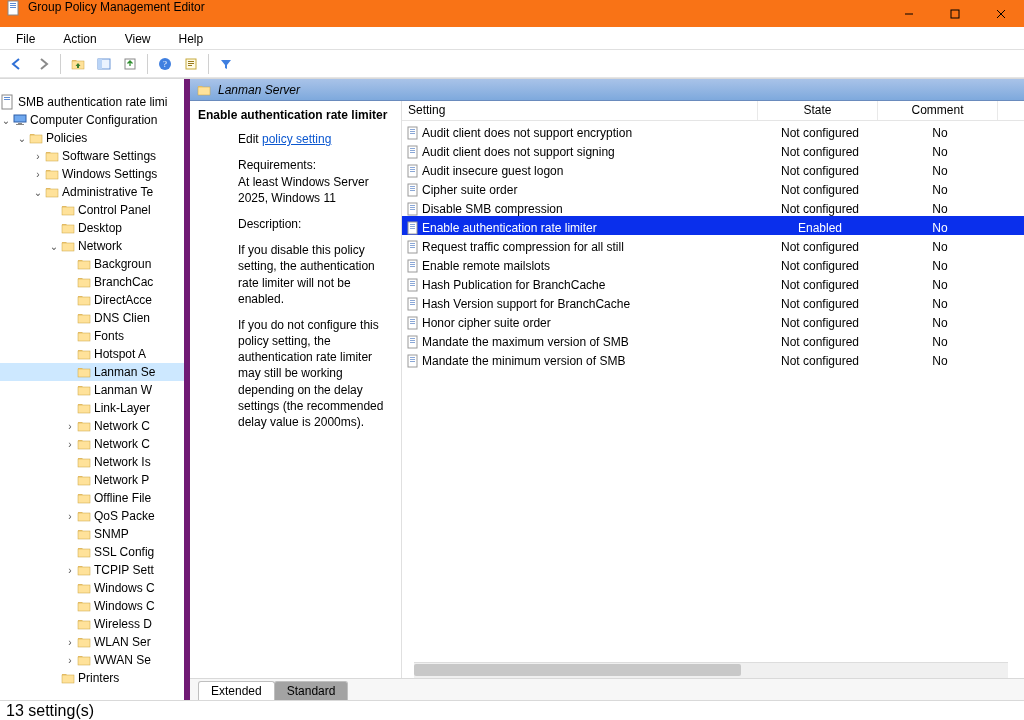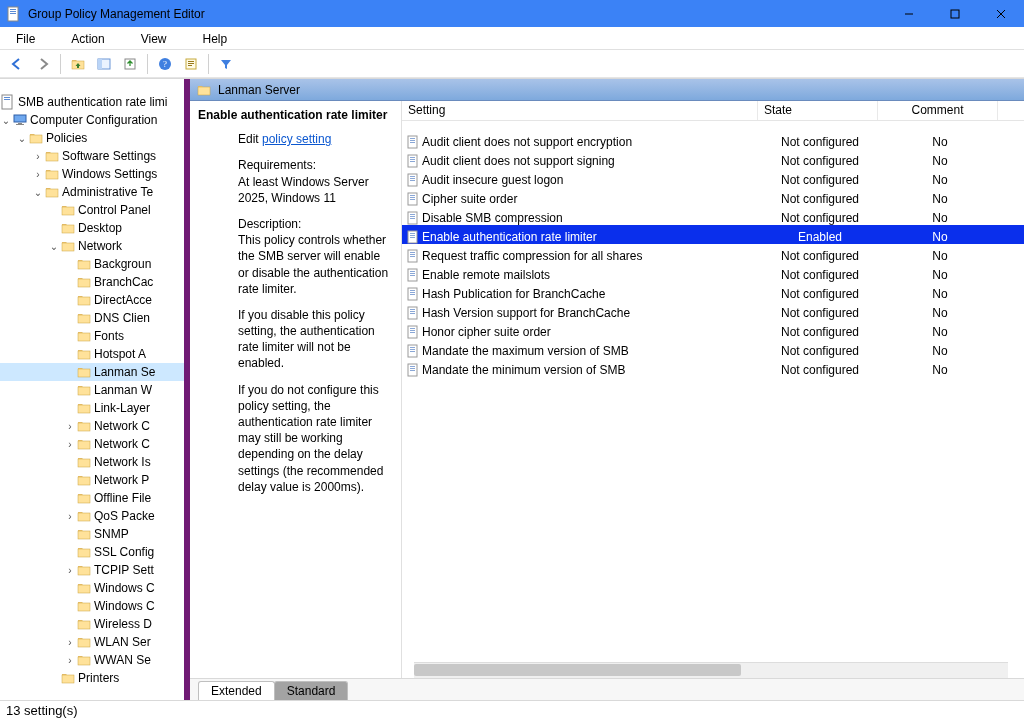--- a/index.html
+++ b/index.html
@@ -9,23 +9,23 @@
     font-size: 12px;
     color: #000;
     background: #fff;
     display: flex;
     flex-direction: column;
   }
 
   
   .titlebar {
     display: flex;
-    align-items: center;
+    align-items: flex-start;
     height: 28px;
-    background: #3b82f6;
+    background: #f97316;
     border-bottom: 1px solid #fff;
   }
   .titlebar .app-icon {
     margin-left: 6px; margin-right: 6px;
     width: 16px; height: 16px;
     display: inline-flex; align-items: center; justify-content: center;
   }
   .titlebar .title {
     flex: 1;
     font-size: 12px;
@@ -37,21 +37,21 @@
   .titlebar .winbtn {
     width: 46px; height: 28px;
     display: inline-flex; align-items: center; justify-content: center;
     font-size: 13px;
     color: #000;
   }
 
   
   .menubar {
     display: flex;
-    gap: 20px;
+    gap: 12px;
     padding: 2px 8px;
     height: 22px;
     border-bottom: 1px solid #e0e0e0;
   }
   .menubar .menuitem {
     padding: 2px 8px;
   }
 
   
   .toolbar {
@@ -134,20 +134,21 @@
   }
 
   .headerbar {
     height: 22px;
     background: linear-gradient(#a9c3e8, #7ea9dd);
     border-bottom: 1px solid #6a8bbd;
     display: flex;
     align-items: center;
     padding-left: 6px;
     color: #000;
+    font-style: italic;
   }
   .headerbar .ticon { margin-right: 6px; }
   .headerbar .htitle { font-size: 12px; }
 
   .content {
     flex: 1;
     display: flex;
     min-height: 0;
   }
 
@@ -160,21 +161,20 @@
   }
   .infopanel .ititle { font-weight: bold; margin-bottom: 8px; }
   .infopanel a.link { color: #0b57d0; text-decoration: underline; }
   .infopanel .ipara { margin-bottom: 10px; margin-left: 40px; }
 
   .listpanel {
     flex: 1;
     display: flex;
     flex-direction: column;
     min-width: 0;
-    gap: 9px;
   }
   .colheader {
     display: flex;
     height: 20px;
     border-bottom: 1px solid #e5e5e5;
     font-size: 12px;
   }
   .colheader .col {
     border-right: 1px solid #e9e9e9;
     padding: 2px 6px;
@@ -230,21 +230,21 @@
     border-top-right-radius: 3px;
     margin-right: -1px;
   }
   .tab.inactive { background: #a3a3a3; }
 
   
   .statusbar {
     height: 20px;
     border-top: 1px solid #d9d9d9;
     padding: 2px 6px;
-    font-size: 13px;
+    font-size: 16px;
     display: flex;
     align-items: center;
   }
 </style>
 </head>
 <body>
 
 <div class="titlebar">
   <span class="app-icon">
     <svg class="page" viewBox="0 0 14 16">
@@ -807,30 +807,29 @@
         <div class="ititle">Enable authentication rate limiter</div>
         <div class="ipara">
           <span>Edit </span><a href="#" class="link">policy setting </a>
         </div>
         <div class="ipara">
           <div>Requirements:</div>
           <div>At least Windows Server 2025, Windows 11</div>
         </div>
         <div class="ipara">
           <div>Description:</div>
-          <div>This policy controls whether the SMB server will enable or disable the authentication rate limiter.</div>
         </div>
         <div class="ipara">If you disable this policy setting, the authentication rate limiter will not be enabled.</div>
         <div class="ipara">If you do not configure this policy setting, the authentication rate limiter may still be working depending on the delay settings (the recommended delay value is 2000ms).</div>
       </div>
 
       <div class="listpanel">
         <div class="colheader">
           <div class="col" style="flex:0 0 356px">Setting</div>
-          <div class="col" style="flex:0 0 120px;">State</div>
+          <div class="col" style="flex:0 0 120px;text-align:center">State</div>
           <div class="col" style="flex:0 0 120px;text-align:center">Comment</div>
         </div>
         <div class="rows" id="rows">
             <div class="row">
               <span class="picon">
                 <svg width="14" height="14">
                   <rect x="2" y="1" width="9" height="12" fill="#fff" stroke="#9a9a9a"></rect>
                   <rect x="4" y="3" width="5" height="1" fill="#8aa7d6"></rect>
                   <rect x="4" y="5" width="5" height="1" fill="#8aa7d6"></rect>
                   <rect x="4" y="7" width="5" height="1" fill="#8aa7d6"></rect>
@@ -907,21 +906,21 @@
             </div>
             <div class="row">
               <span class="picon">
                 <svg width="14" height="14">
                   <rect x="2" y="1" width="9" height="12" fill="#fff" stroke="#9a9a9a"></rect>
                   <rect x="4" y="3" width="5" height="1" fill="#8aa7d6"></rect>
                   <rect x="4" y="5" width="5" height="1" fill="#8aa7d6"></rect>
                   <rect x="4" y="7" width="5" height="1" fill="#8aa7d6"></rect>
                 </svg>
               </span>
-              <span class="c1">Request traffic compression for all shares</span>
+              <span class="c1">Request traffic compression for all still</span>
               <span class="c2">Not configured</span>
               <span class="c3">No</span>
             </div>
             <div class="row">
               <span class="picon">
                 <svg width="14" height="14">
                   <rect x="2" y="1" width="9" height="12" fill="#fff" stroke="#9a9a9a"></rect>
                   <rect x="4" y="3" width="5" height="1" fill="#8aa7d6"></rect>
                   <rect x="4" y="5" width="5" height="1" fill="#8aa7d6"></rect>
                   <rect x="4" y="7" width="5" height="1" fill="#8aa7d6"></rect>

